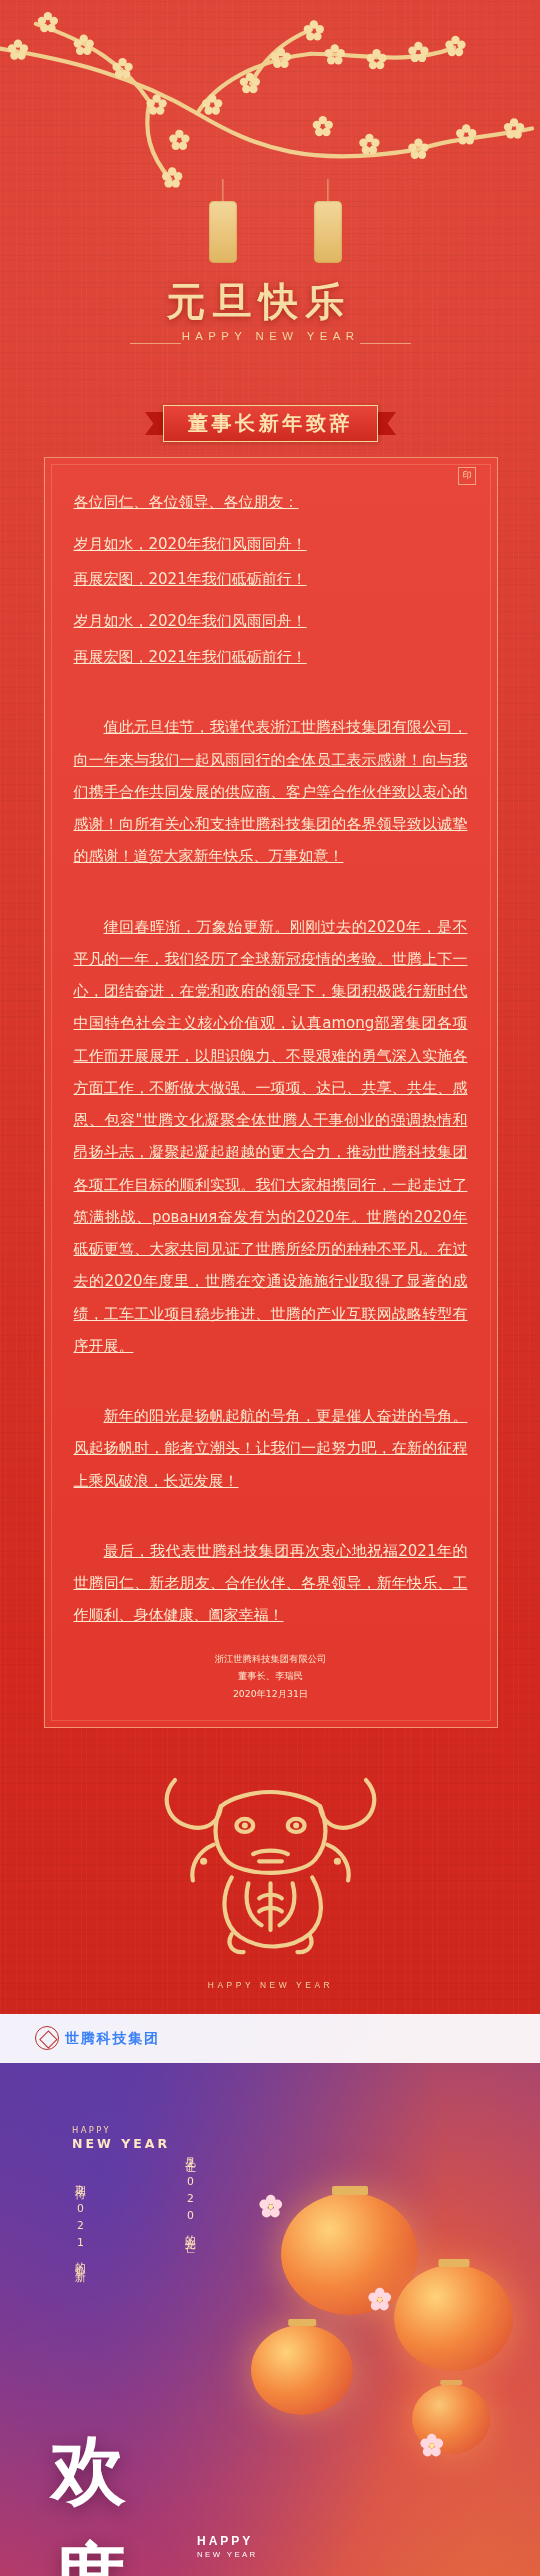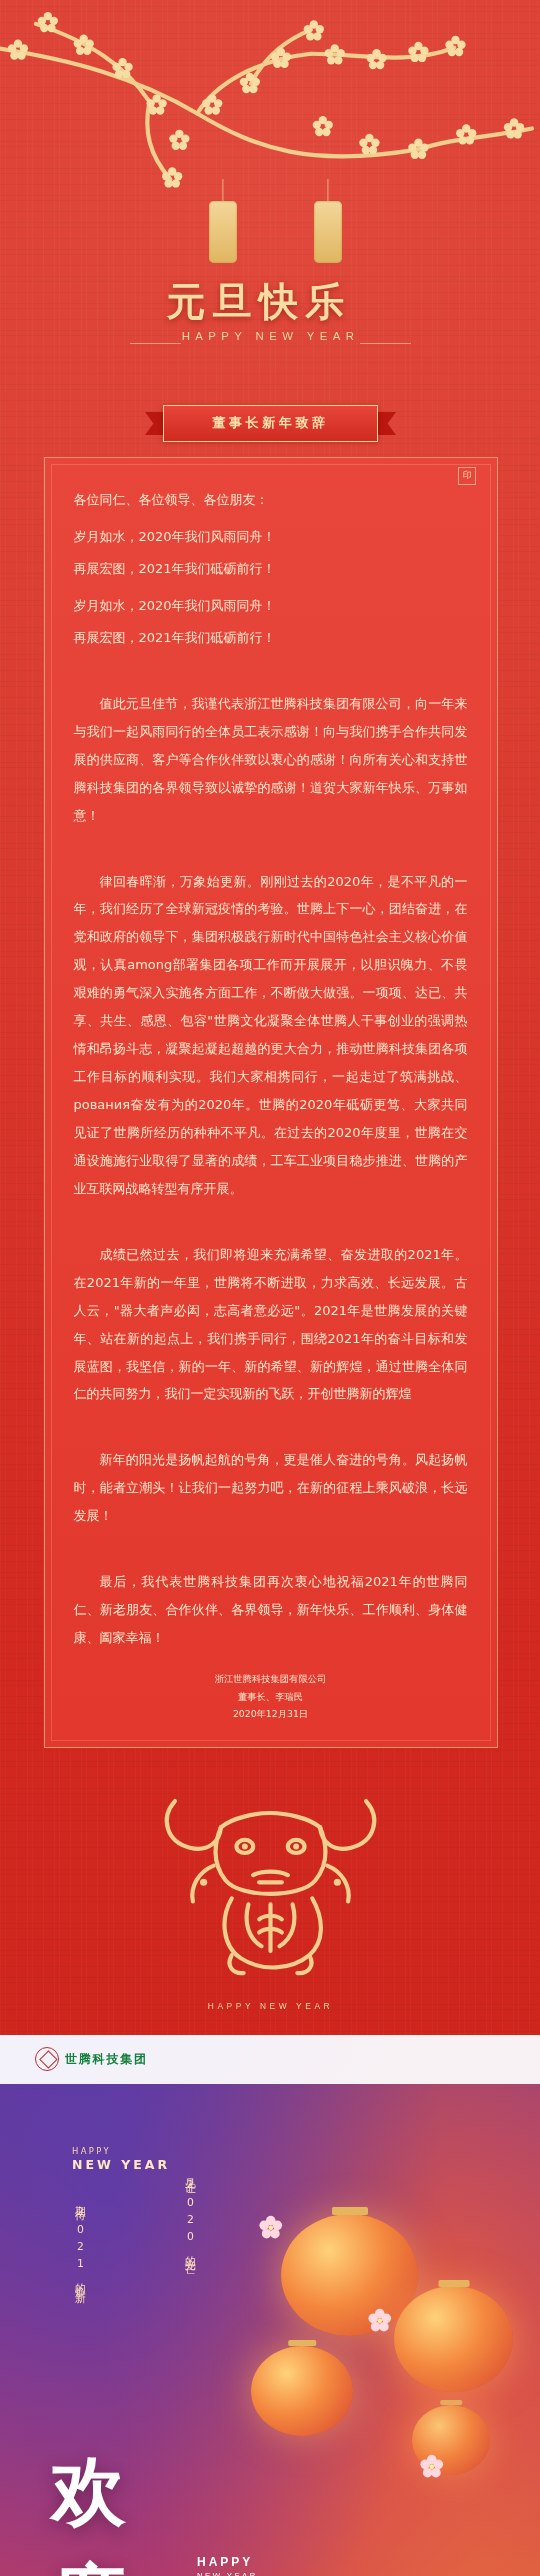--- a/index.html
+++ b/index.html
@@ -85,21 +85,21 @@
   }
   .ribbon-inner {
     position: absolute; left: 0; top: 0; width: 215px; height: 37px;
     border: 1.8px solid #f4d697;
     background: linear-gradient(180deg,#e8453a 0%, #cf2a20 100%);
     display: flex; align-items: center; justify-content: center;
     box-shadow: 0 1.2px 4.8px rgba(100,15,10,0.4);
   }
   .ribbon-inner span {
     color: #fae3ae;
-    font-size: 13px;
+    font-size: 20px;
     letter-spacing: 3.6px;
     font-weight: bold;
     font-family: "DejaVu Sans", sans-serif;
   }
   .ribbon-tail {
     position: absolute; top: 7.2px; width: 20.3px; height: 23px;
     background: #b9170f;
   }
   .ribbon-tail.left { left: -18px; clip-path: polygon(0 0, 100% 0, 100% 100%, 0 100%, 8.4px 50%); }
   .ribbon-tail.right { right: -18px; clip-path: polygon(0 0, 100% 0, calc(100% - 8.4px) 50%, 100% 100%, 0 100%); }
@@ -123,25 +123,26 @@
     position: absolute;
     top: 8.4px; right: 20.3px;
     width: 18px; height: 18px;
     border: 0.6px solid rgba(250,225,175,0.6);
     color: #f7ddaa; font-size: 9px;
     display:flex; align-items:center; justify-content:center;
     font-family: "DejaVu Sans", sans-serif;
   }
   .letter p {
     color: #fde9cf;
-    font-size: 13px;
+    font-size: 15px;
     line-height: 2.15;
     text-align: justify;
     margin-bottom: 9.6px;
     font-family: "DejaVu Sans", sans-serif;
+    text-decoration: underline;
   }
   .letter p.indent { text-indent: 2em; margin-top: 38px; }
   .letter p.tight { margin-bottom: 3.6px; }
   .sign {
     margin-top: 18px;
     text-align: center;
   }
   .sign div {
     color: #fde9cf;
     font-size: 9.3px;
@@ -187,21 +188,21 @@
   .logo-mark {
     position: absolute; left: 35px; top: 12px;
     width: 24px; height: 24px;
     border: 1.8px solid #b9322c; border-radius: 50%;
   }
   .logo-mark:after {
     content:""; position:absolute; left:50%; top:50%; width:10.8px; height:10.8px;
     margin:-5.4px 0 0 -5.4px; border:1.8px solid #b9322c; transform: rotate(45deg);
   }
   .poster-head span {
-    color: #15803d; font-size: 12px; letter-spacing: 1.8px; font-weight: bold;
+    color: #3b82f6; font-size: 14px; letter-spacing: 1.8px; font-weight: bold;
     font-family: "DejaVu Sans", sans-serif;
   }
   .poster-smalltext {
     position: absolute; color: #ffe9c9; font-family: "DejaVu Sans", sans-serif;
   }
   .ps-happy { left: 72px; top: 111px; font-size: 8.4px; letter-spacing: 2.4px; color:#ffd9a8; }
   .ps-ny { left: 72px; top: 122px; font-size: 12.5px; letter-spacing: 3px; color:#ffe7c2; font-weight: bold;}
   .ps-vert1 {
     left: 73px; top: 162px; font-size: 10.8px; letter-spacing: 4.2px;
     writing-mode: vertical-rl; text-orientation: upright; color:#ffdfb5;
@@ -346,21 +347,20 @@
 
     <p>各位同仁、各位领导、各位朋友：</p>
 
     <p class="tight">岁月如水，2020年我们风雨同舟！</p>
     <p>再展宏图，2021年我们砥砺前行！</p>
     <p class="tight">岁月如水，2020年我们风雨同舟！</p>
     <p>再展宏图，2021年我们砥砺前行！</p>
 
     <p class="indent">值此元旦佳节，我谨代表浙江世腾科技集团有限公司，向一年来与我们一起风雨同行的全体员工表示感谢！向与我们携手合作共同发展的供应商、客户等合作伙伴致以衷心的感谢！向所有关心和支持世腾科技集团的各界领导致以诚挚的感谢！道贺大家新年快乐、万事如意！</p>
     <p class="indent">律回春晖渐，万象始更新。刚刚过去的2020年，是不平凡的一年，我们经历了全球新冠疫情的考验。世腾上下一心，团结奋进，在党和政府的领导下，集团积极践行新时代中国特色社会主义核心价值观，认真among部署集团各项工作而开展展开，以胆识魄力、不畏艰难的勇气深入实施各方面工作，不断做大做强。一项项、达已、共享、共生、感恩、包容"世腾文化凝聚全体世腾人干事创业的强调热情和昂扬斗志，凝聚起凝起超越的更大合力，推动世腾科技集团各项工作目标的顺利实现。我们大家相携同行，一起走过了筑满挑战、рования奋发有为的2020年。世腾的2020年砥砺更笃、大家共同见证了世腾所经历的种种不平凡。在过去的2020年度里，世腾在交通设施施行业取得了显著的成绩，工车工业项目稳步推进、世腾的产业互联网战略转型有序开展。</p>
-    <p class="indent">成绩已然过去，我们即将迎来充满希望、奋发进取的2021年。在2021年新的一年里，世腾将不断进取，力求高效、长远发展。古人云，"器大者声必闳，志高者意必远"。2021年是世腾发展的关键年、站在新的起点上，我们携手同行，围绕2021年的奋斗目标和发展蓝图，我坚信，新的一年、新的希望、新的辉煌，通过世腾全体同仁的共同努力，我们一定实现新的飞跃，开创世腾新的辉煌</p>
     <p class="indent">新年的阳光是扬帆起航的号角，更是催人奋进的号角。风起扬帆时，能者立潮头！让我们一起努力吧，在新的征程上乘风破浪，长远发展！</p>
     <p class="indent">最后，我代表世腾科技集团再次衷心地祝福2021年的世腾同仁、新老朋友、合作伙伴、各界领导，新年快乐、工作顺利、身体健康、阖家幸福！</p>
 
     <div class="sign">
       <div>浙江世腾科技集团有限公司</div>
       <div>董事长、李瑞民</div>
       <div>2020年12月31日</div>
     </div>
   </div>
 

